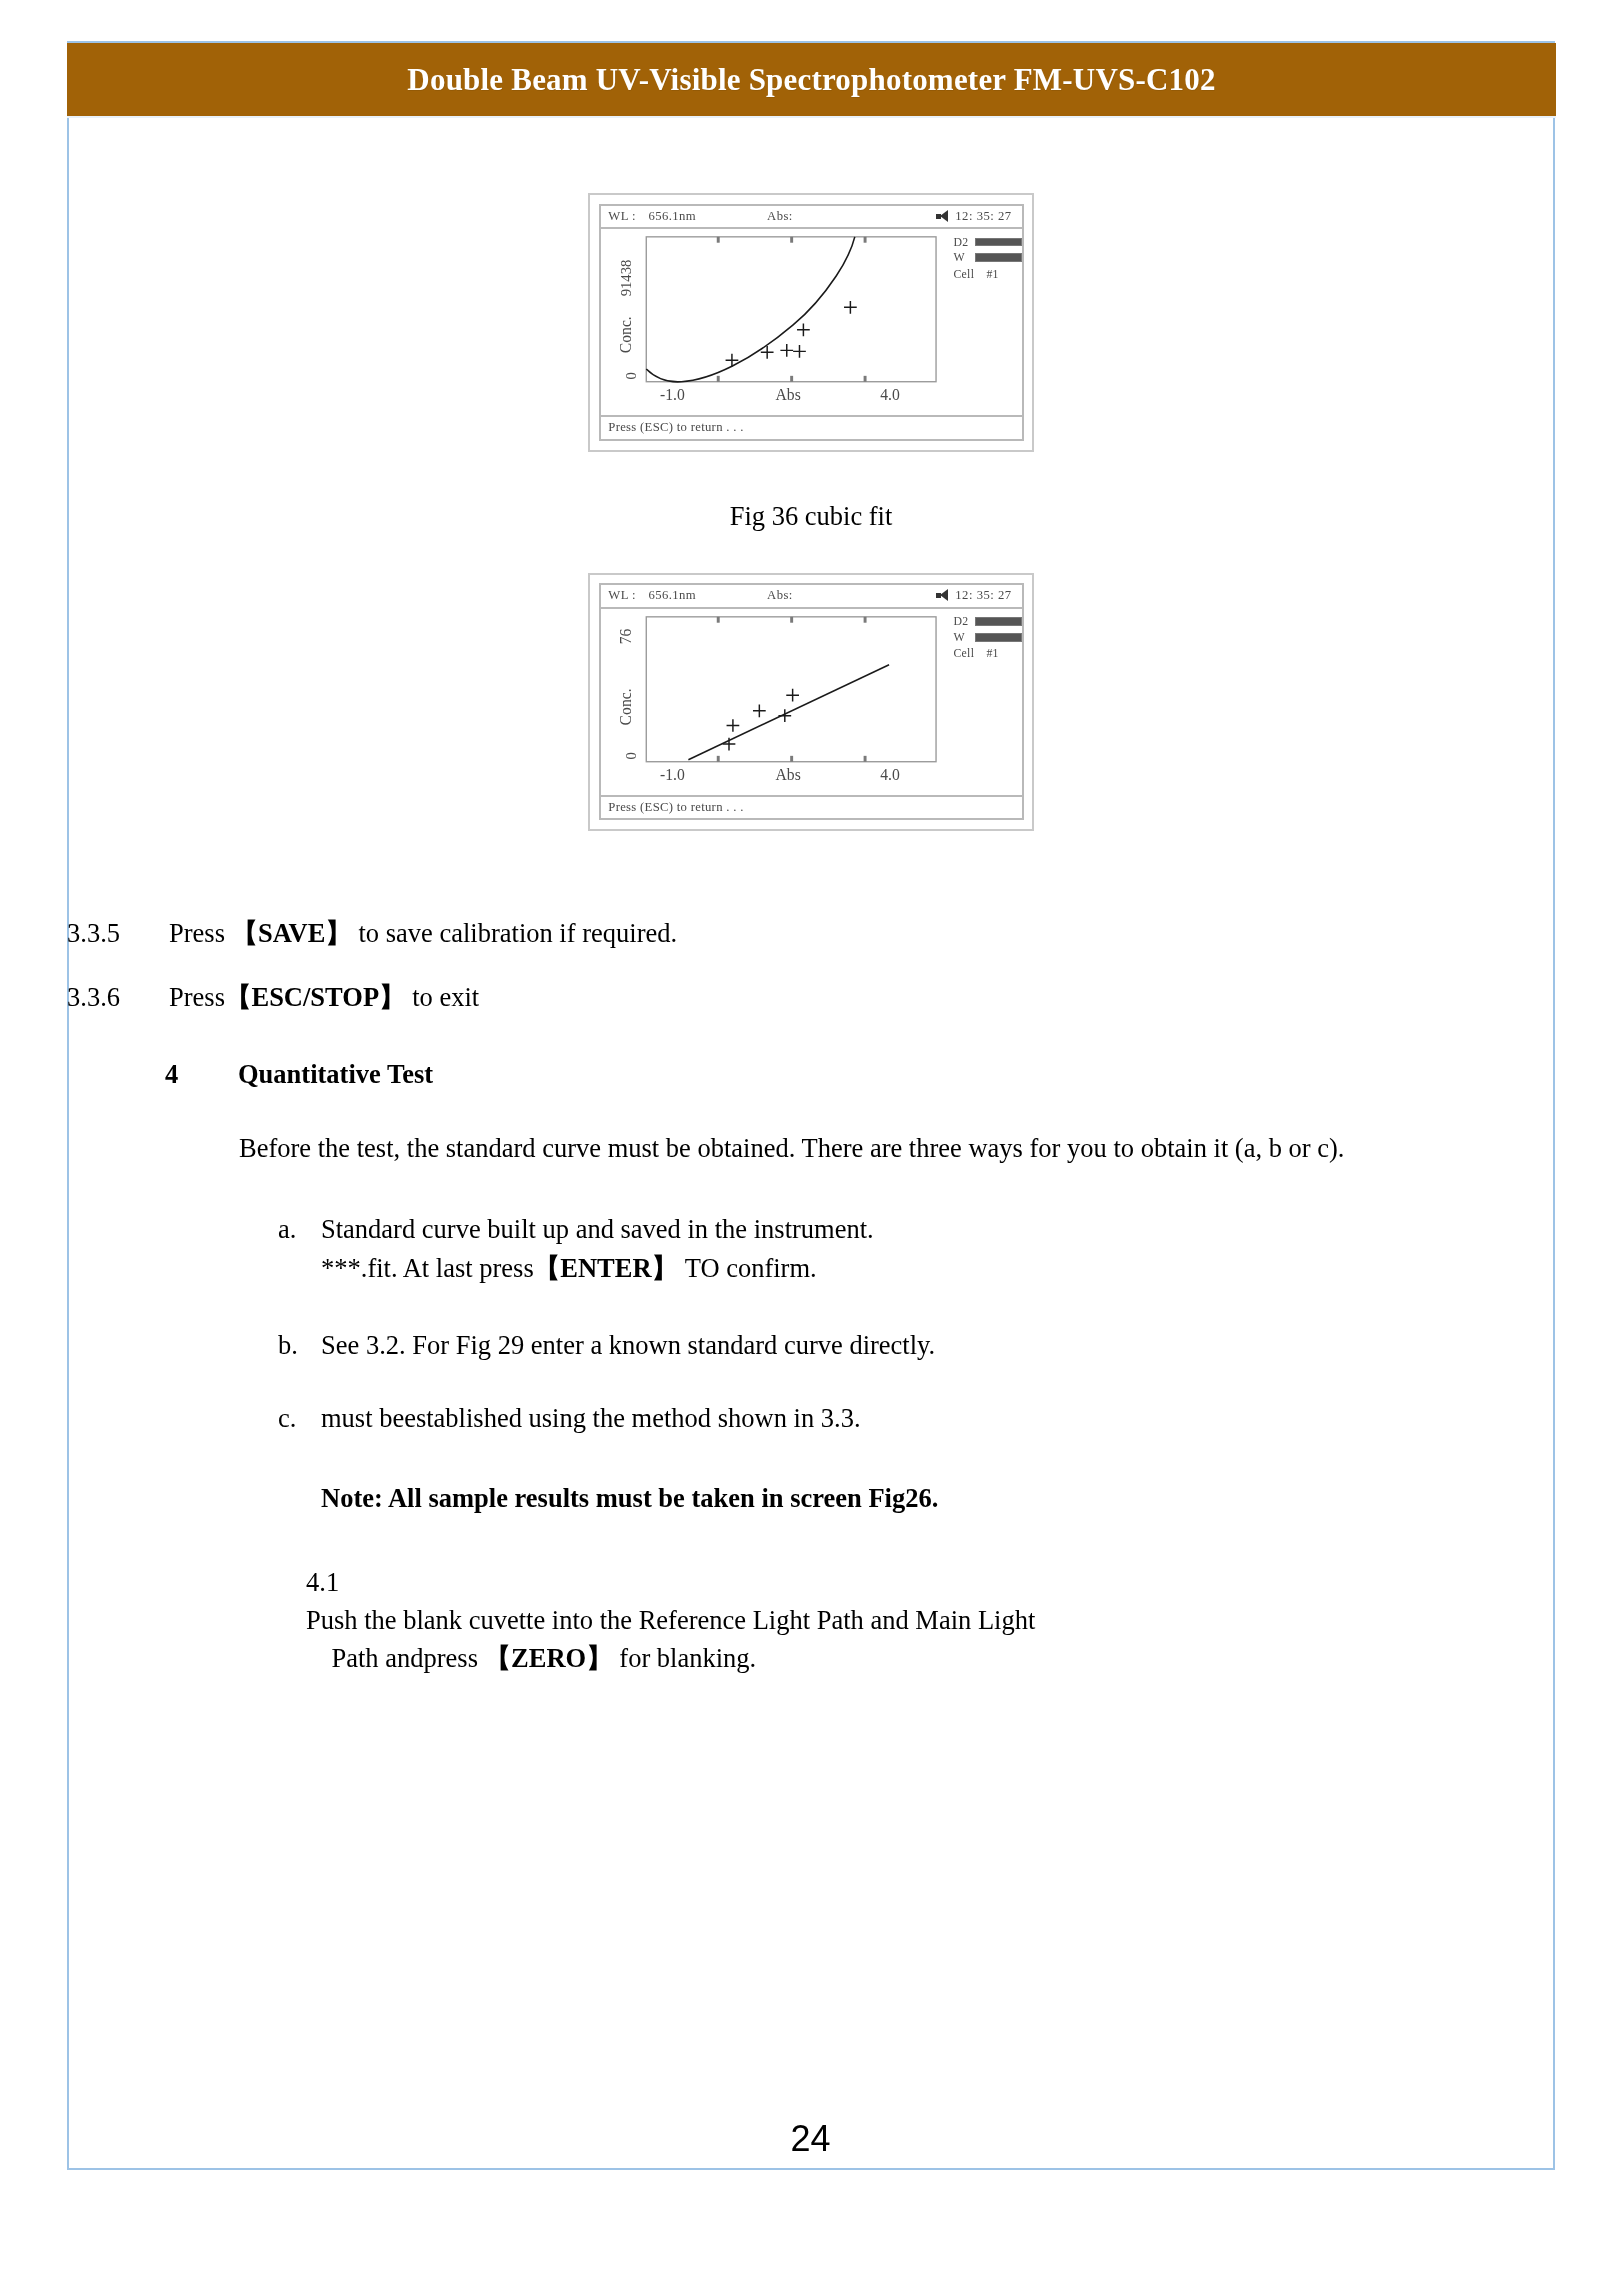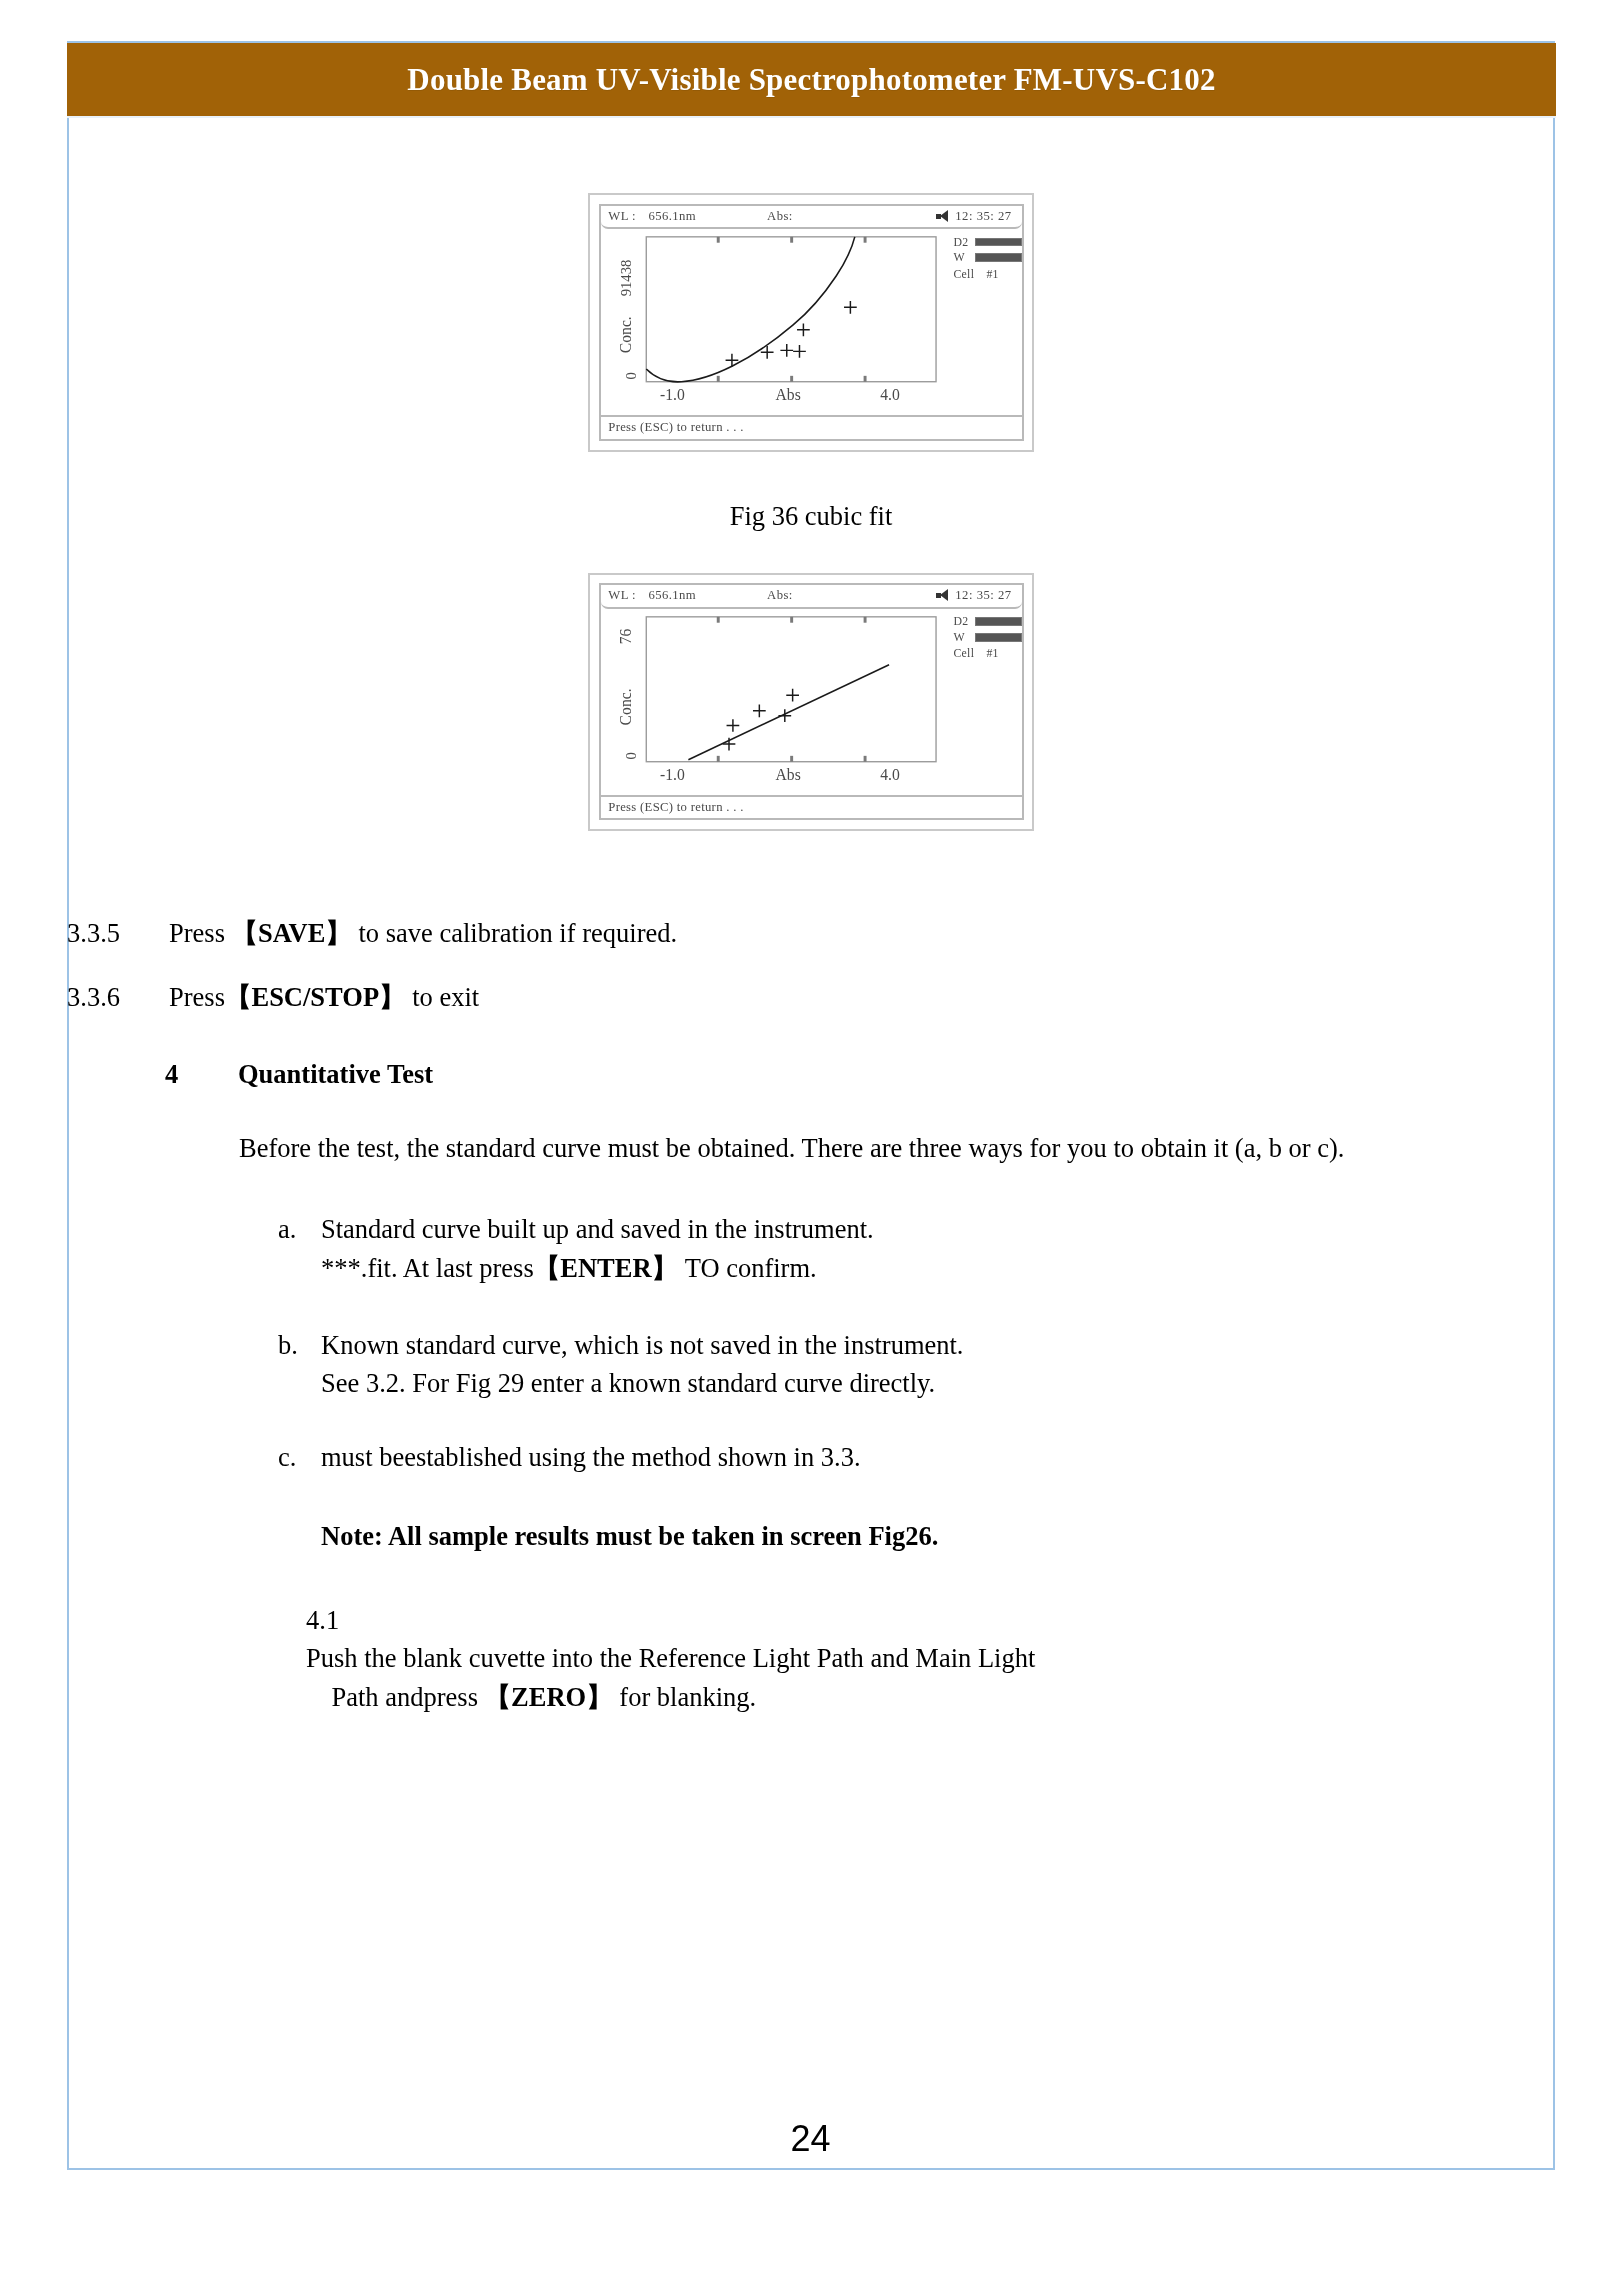--- a/index.html
+++ b/index.html
@@ -78,21 +78,20 @@
   .device-statusbar {
     display: flex;
     align-items: center;
     border-bottom: 2px solid #b9b9b9;
     padding: 2px 5.9px 2.9px 7.8px;
     font-family: "Liberation Serif", "DejaVu Serif", serif;
     font-size: 12.7px;
     color: #4a4a4a;
     box-sizing: border-box;
     height: 23.5px;
-    border-radius: 7px;
   }
   .sb-wl { white-space: nowrap; letter-spacing: 0.4px; }
   .sb-wlv { margin-left: 12.7px; white-space: nowrap; letter-spacing: 0.4px; }
   .sb-abs { margin-left: 71px; white-space: nowrap; letter-spacing: 0.4px; }
   .sb-spacer { flex: 1 1 auto; }
   .speaker-icon {
     width: 13.7px; height: 12.7px;
     display: inline-block;
     position: relative;
     margin-right: 5.9px;
@@ -434,21 +433,20 @@
       <span class="marker">a.</span>
       <span class="li-body">
         <span style="display:block;">Standard curve built up and saved in the instrument.</span>
         <span style="display:block;"><span>***.fit. At last press</span><span class="kb">【ENTER】</span> <span>TO confirm.</span></span>
       </span>
     </div>
 
     <div class="list-item" style="margin-top:39px;">
       <span class="marker">b.</span>
       <span class="li-body">
-        <span style="display:block;">Known standard curve, which is not saved in the instrument.</span>
         <span style="display:block;">See 3.2. For Fig 29 enter a known standard curve directly.</span>
       </span>
     </div>
 
     <div class="list-item" style="margin-top:35px;">
       <span class="marker">c.</span>
       <span class="li-body">
         <span style="display:block;">must  beestablished using the method shown in 3.3.</span>
       </span>
     </div>

